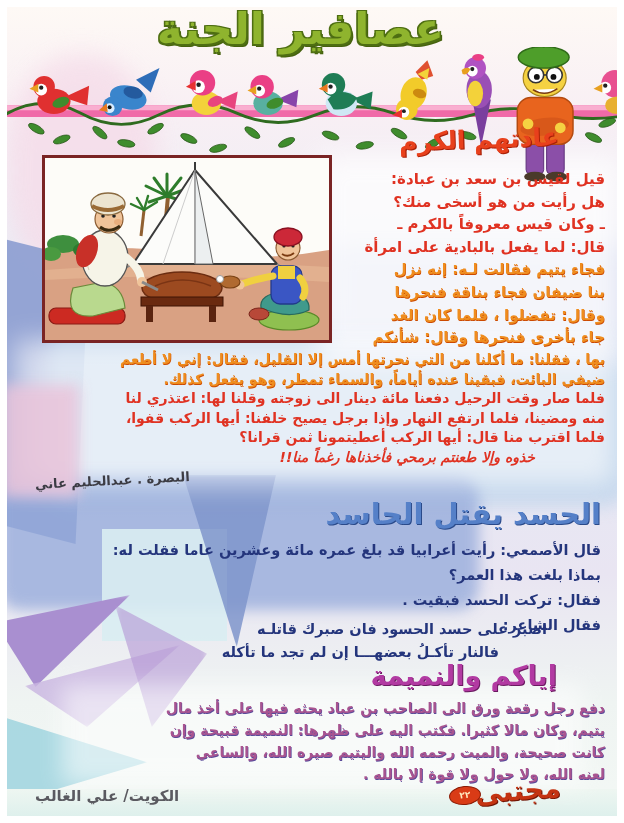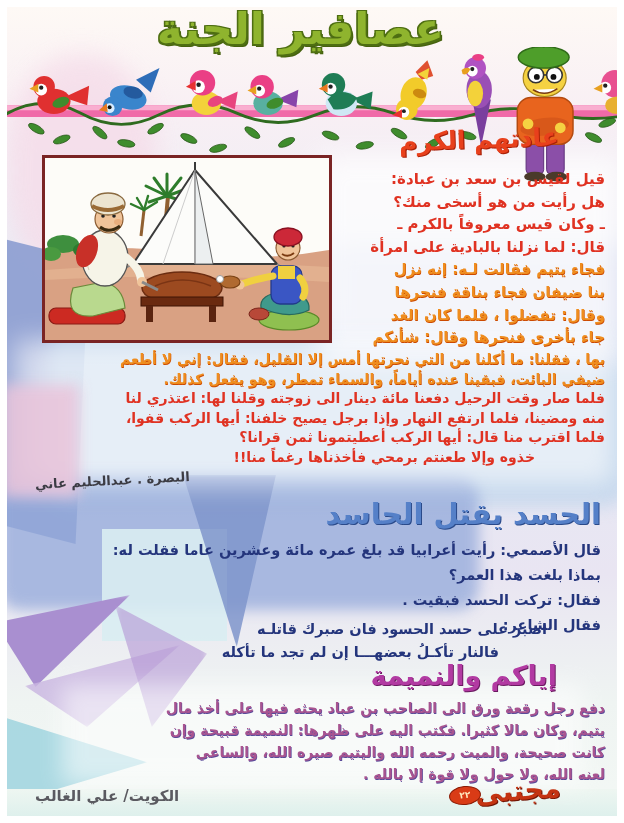--- a/index.html
+++ b/index.html
@@ -29,21 +29,21 @@
     font-size:44px;font-weight:bold;color:#8fb42e;white-space:nowrap;direction:rtl;
     text-shadow:1.5px 1.5px 0 #4e6e12,-1.5px -1.5px 0 #4e6e12,1.5px -1.5px 0 #4e6e12,-1.5px 1.5px 0 #4e6e12,2.5px 2.5px 0 #46620f;}
   .birds{position:absolute;left:0;top:40px;width:610px;height:140px;z-index:2;}
   .sec1-title{position:absolute;top:118px;right:58px;font-size:25px;color:#e8401c;z-index:3;
     text-shadow:1px 1px 0 #a82008;transform:rotate(-2deg);}
   .illus{position:absolute;left:35px;top:148px;width:284px;height:182px;border:3px solid #7a2424;background:#fdfcf8;z-index:2;}
   .col{position:absolute;top:161px;left:328px;right:12px;font-size:15px;line-height:22.6px;z-index:3;}
   .full{position:absolute;top:343px;left:12px;right:12px;text-align:right;font-size:14px;line-height:19.6px;z-index:3;}
   .red{color:#e03222;}
   .orange{color:#ef8d1e;text-shadow:.5px .5px 0 #cc4a00;}
-  .indent{padding-right:70px;}
+  .indent{padding-right:70px;font-style:italic;}
   .sig{position:absolute;left:28px;top:466px;font-size:13px;color:#3c3c44;transform:rotate(-3deg);z-index:3;font-weight:bold;}
   .sec2-title{position:absolute;top:490px;right:16px;font-size:29px;color:#5580c8;z-index:3;text-shadow:1px 1px 0 #2a4a8a;}
   .envy{position:absolute;top:531px;left:16px;right:16px;text-align:right;font-size:14.5px;line-height:25px;color:#24357c;z-index:3;}
   .poem1{position:absolute;top:614px;right:70px;font-size:14.5px;color:#24357c;z-index:3;}
   .poem2{position:absolute;top:637px;right:118px;font-size:14.5px;color:#24357c;z-index:3;white-space:nowrap;}
   .sec3-title{position:absolute;top:653px;right:60px;font-size:27px;color:#b23aa2;z-index:3;text-shadow:1px 1px 0 #6a1a60;}
   .gossip{position:absolute;top:690px;left:12px;right:12px;text-align:right;font-size:14px;line-height:22px;color:#a85490;z-index:3;text-shadow:.6px .6px 0 #5a4a9a;}
   .credit{position:absolute;left:28px;top:780px;font-size:15px;color:#5a5a60;z-index:3;font-weight:bold;}
   .logo-wrap{position:absolute;top:768px;right:56px;z-index:3;display:flex;direction:rtl;align-items:center;}
   .logo-text{font-size:27px;font-weight:bold;color:#c43412;text-shadow:1px 1px 0 #6e1404;transform:rotate(-4deg);}
@@ -289,21 +289,21 @@
       <circle cx="248" cy="88" r="1.6" fill="#222222"></circle>
       <ellipse cx="243" cy="79" rx="14" ry="9" fill="#cc2838" stroke="#8a1020" stroke-width="1.3"></ellipse>
       <ellipse cx="214" cy="156" rx="10" ry="6" fill="#b84838" stroke="#7a241a" stroke-width="1"></ellipse>
     </g>
   </svg>
 
   <div class="col ar">
     <div class="red">قيل لقيس بن سعد بن عبادة:</div>
     <div class="red">هل رأيت من هو أسخى منك؟</div>
     <div class="red">ـ وكان قيس معروفاً بالكرم ـ</div>
-    <div class="red">قال: لما نزلنا بالبادية على امرأة</div>
+    <div class="red">قال: لما يفعل بالبادية على امرأة</div>
     <div class="orange">فجاء يتيم فقالت لـه: إنه نزل</div>
     <div class="orange">بنا ضيفان فجاء بناقة فنحرها</div>
     <div class="orange">وقال: تفضلوا ، فلما كان الغد</div>
     <div class="orange">جاء بأخرى فنحرها وقال: شأنكم</div>
   </div>
 
   <div class="full ar">
     <div class="orange">بها ، فقلنا: ما أكلنا من التي نحرتها أمس إلا القليل، فقال: إني لا أطعم</div>
     <div class="orange">ضيفي البائت، فبقينا عنده أياماً، والسماء تمطر، وهو يفعل كذلك.</div>
     <div class="red">فلما صار وقت الرحيل دفعنا مائة دينار الى زوجته وقلنا لها: اعتذري لنا</div>

